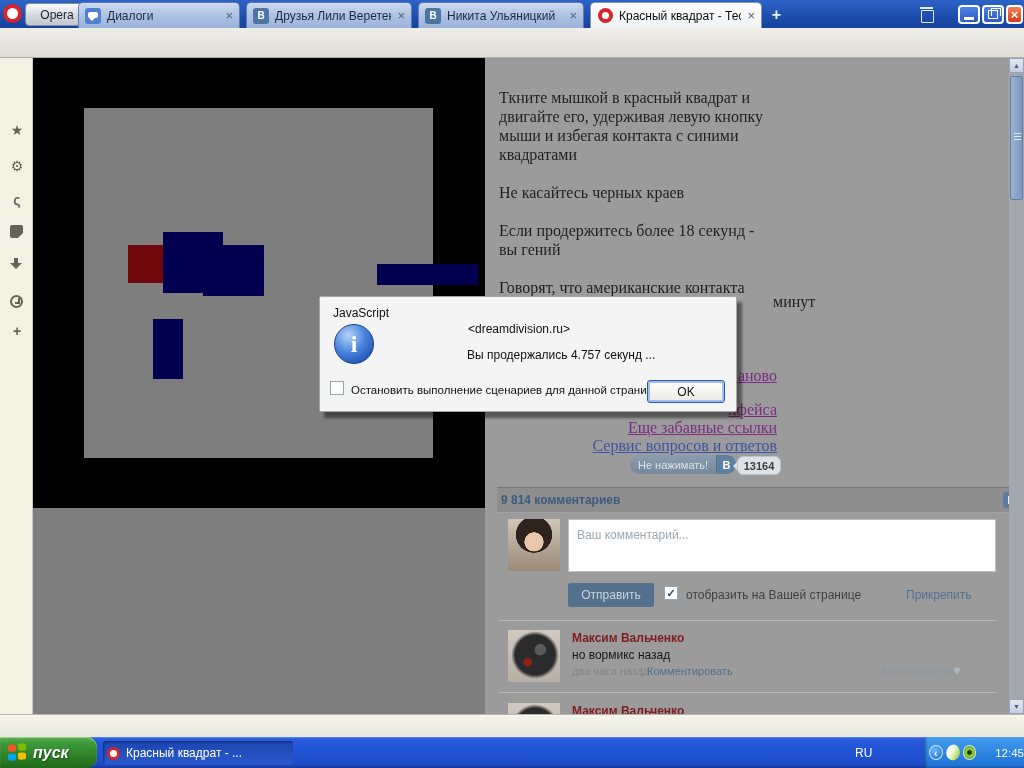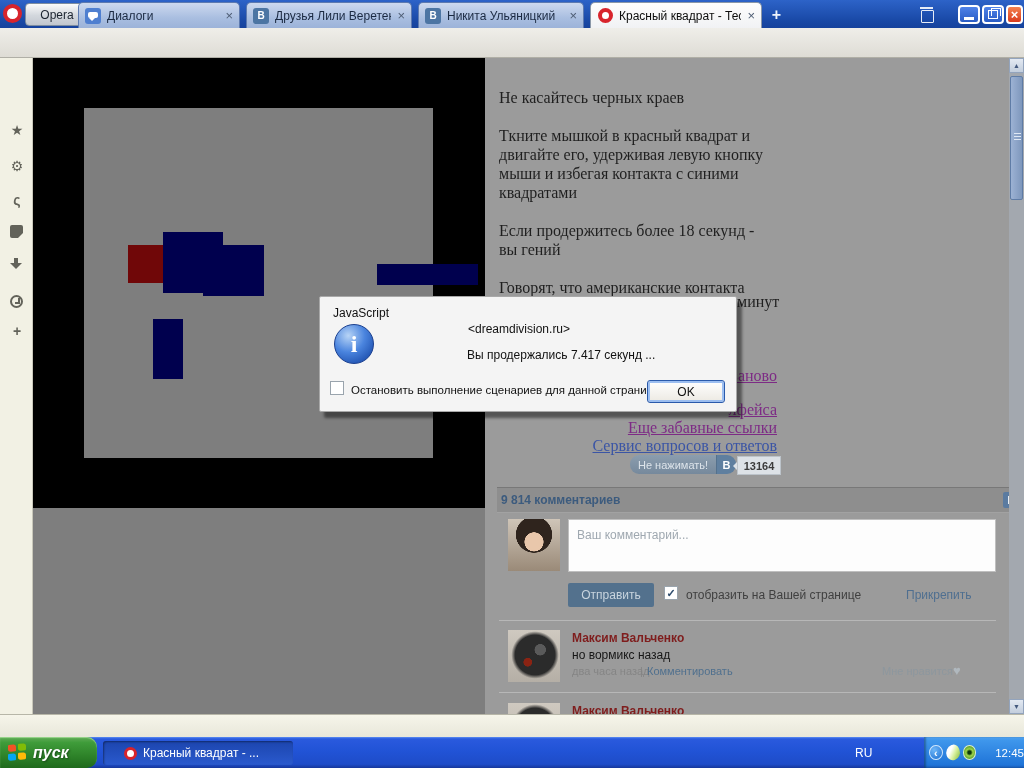--- a/index.html
+++ b/index.html
@@ -73,29 +73,29 @@
 
   
   #page{left:33px;top:58px;width:976px;height:656px;overflow:hidden;background:#9b9b9b;}
   #gameblack{left:0;top:0;width:452px;height:450px;background:#000;}
   #gamefield{left:51px;top:50px;width:349px;height:350px;background:#7e7e7e;}
   #belowgame{left:0;top:450px;width:452px;height:206px;background:#7e7e7e;}
   .gsq{position:absolute;}
   .serif{font-family:"Liberation Serif",serif;color:#1f1f1f;}
   #instr{left:466px;top:30px;width:276px;font-size:16px;line-height:19px;}
   #instr p{margin:0 0 19px;}
-  .frag{font-size:16px;white-space:nowrap;}
+  .frag{font-size:16px;white-space:nowrap;padding-left:36px;}
   .plink{color:#7d2b85;text-decoration:underline;font-size:16px;white-space:nowrap;}
   .blink{color:#3b55a5;text-decoration:underline;font-size:16px;white-space:nowrap;}
   .r-align{right:232px;text-align:right;}
   
   #like-btn{left:597px;top:397px;height:19px;display:flex;border-radius:9px;overflow:hidden;justify-content:center;}
   #like-label{background:linear-gradient(#8b9dae,#76899c);color:#dde4ea;font-size:11px;display:flex;align-items:center;padding:0 8px;}
   #like-b{background:#5f7f9f;color:#fff;font-weight:bold;font-size:11px;width:19px;display:flex;align-items:center;justify-content:center;border-left:1px solid #54718d;}
-  #like-count{left:704px;top:398px;width:42px;height:17px;background:#dde2e7;border:1px solid #bcc3ca;border-radius:0;
+  #like-count{left:704px;top:398px;width:42px;height:17px;background:#dde2e7;border:1px solid #bcc3ca;border-radius:6px;
               font-size:11px;font-weight:bold;color:#3c3c3c;display:flex;align-items:center;justify-content:center;}
   #like-count::before{content:"";position:absolute;left:-5px;top:5px;border-top:4px solid transparent;border-bottom:4px solid transparent;border-right:4px solid #dde2e7;}
   
   #c-header{left:464px;top:429px;width:532px;height:24px;background:rgba(0,0,0,0.08);
             border-top:1px solid rgba(0,0,0,0.15);border-bottom:1px solid rgba(255,255,255,0.18);
             display:flex;align-items:center;}
   #c-header .t{font-size:12px;font-weight:bold;color:#3c5b7e;margin-left:4px;flex:1;}
   .bbadge{width:16px;height:16px;background:#5b7ba0;border-radius:2px;color:#fff;font-weight:bold;font-size:10px;
           display:flex;align-items:center;justify-content:center;}
   #c-header .bbadge{margin-right:10px;}
@@ -172,21 +172,21 @@
   #taskbar{left:0;top:737px;width:1024px;height:31px;
            background:linear-gradient(#5c8ef2 0,#2a5ade 6%,#2153d6 45%,#1e4cc8 88%,#16379b 100%);}
   #startbtn{left:0;top:0;width:97px;height:31px;border-radius:0 10px 10px 0;
             background:linear-gradient(#62ac58 0,#3f9c3a 18%,#2e8329 60%,#1f6a1c 100%);
             box-shadow:inset 0 1px 1px #9cd68f;display:flex;align-items:center;gap:6px;padding-left:8px;box-sizing:border-box;}
   #winflag{width:19px;height:17px;display:grid;grid-template-columns:8px 8px;grid-template-rows:7px 7px;gap:2px;transform:skewY(-6deg);}
   #winflag span{border-radius:1px 3px 1px 3px;}
   #startbtn .t{color:#fff;font-size:16px;font-style:italic;font-weight:bold;text-shadow:1px 1px 2px #1c4a1a;}
   #taskbtn{left:103px;top:4px;width:190px;height:24px;border-radius:3px;border:1px solid #12376a8;
            background:linear-gradient(#1c45ae,#2a5ace);box-shadow:inset 1px 1px 2px rgba(0,0,0,0.4);
-           display:flex;align-items:center;gap:6px;padding:0 21px;box-sizing:border-box;}
+           display:flex;align-items:center;gap:6px;padding:0 4px;box-sizing:border-box;}
   #taskbtn .o{width:13px;height:13px;border:3px solid #d8242c;border-radius:50%;background:#fff;box-sizing:border-box;flex:0 0 13px;}
   #taskbtn .t{color:#fff;font-size:12px;white-space:nowrap;overflow:hidden;}
   #tray{left:924px;top:0;width:100px;height:31px;background:linear-gradient(#55a7f7 0,#3f97ec 10%,#1f74d8 90%,#1a5cb8 100%);
         box-shadow:inset 2px 0 2px rgba(0,0,0,0.3);display:flex;align-items:center;gap:3px;padding-left:5px;box-sizing:border-box;}
   #tray-chev{width:15px;height:15px;border-radius:50%;background:radial-gradient(circle at 35% 30%,#6db6f8,#1d6fd0);
              border:1px solid #cfe6fb;color:#fff;font-weight:bold;font-size:11px;display:flex;align-items:center;justify-content:center;box-sizing:border-box;}
   #tray-leaf{width:16px;height:15px;border-radius:60% 40% 55% 45%;transform:rotate(-20deg);
              background:linear-gradient(135deg,#ffffff 35%,#d6ef9a 60%,#7ab32f);}
   #tray-eye{width:15px;height:15px;border-radius:50%;border:1px solid #dff0c8;box-sizing:border-box;
             background:radial-gradient(circle,#0c3a0c 0 18%,#9fd64a 40%,#2e7d1f 95%);}
@@ -278,22 +278,22 @@
     <div id="squares-layer" class="abs" style="left:0;top:0;width:976px;height:656px;">
         <div class="gsq" style="left: 95px; top: 187px; width: 35px; height: 38px; background: rgb(112, 7, 8);"></div>
         <div class="gsq" style="left: 130px; top: 174px; width: 60px; height: 61px; background: rgb(0, 0, 78);"></div>
         <div class="gsq" style="left: 170px; top: 187px; width: 61px; height: 51px; background: rgb(0, 0, 78);"></div>
         <div class="gsq" style="left: 344px; top: 206px; width: 101px; height: 21px; background: rgb(0, 0, 78);"></div>
         <div class="gsq" style="left: 120px; top: 261px; width: 30px; height: 60px; background: rgb(0, 0, 78);"></div>
       </div>
     <div id="belowgame" class="abs"></div>
 
     <div id="instr" class="abs serif">
+      <p>Ткните мышкой в красный квадрат и двигайте его, удерживая левую кнопку мыши и избегая контакта с синими квадратами</p>
       <p>Не касайтесь черных краев</p>
-      <p>Ткните мышкой в красный квадрат и двигайте его, удерживая левую кнопку мыши и избегая контакта с синими квадратами</p>
       <p>Если продержитесь более 18 секунд - вы гений</p>
       <p>Говорят, что американские контакта</p>
     </div>
     <span class="abs serif frag" style="left:704px;top:235px;">минут</span>
 
     <span class="abs serif plink r-align" style="top:309px;">заново</span>
     <span class="abs serif plink r-align" style="top:343px;">лфейса</span>
     <span class="abs serif plink r-align" style="top:361px;">Еще забавные ссылки</span>
     <span class="abs serif blink r-align" style="top:379px;">Сервис вопросов и ответов</span>
 
@@ -341,21 +341,21 @@
         <span>▼</span>
       </div>
   </div>
 
   <div id="dlg" class="abs">
     <span class="app abs">JavaScript</span>
     <div id="dlg-ic" class="abs">
         <span>i</span>
       </div>
     <span class="origin abs">&lt;dreamdivision.ru&gt;</span>
-    <span class="msg abs">Вы продержались 7.417 секунд ...</span>
+    <span class="msg abs">Вы продержались 4.757 секунд ...</span>
     <span id="dlg-cb" class="cb"></span>
     <span class="cbl abs">Остановить выполнение сценариев для данной страницы</span>
     <div id="dlg-ok" class="abs">OK</div>
   </div>
 
   <div id="statusbar" class="abs">
     
     
     
     

